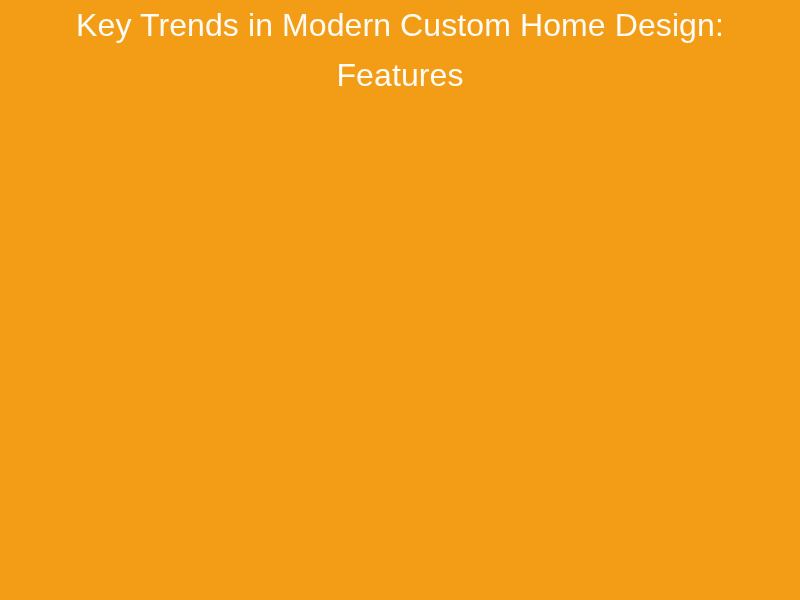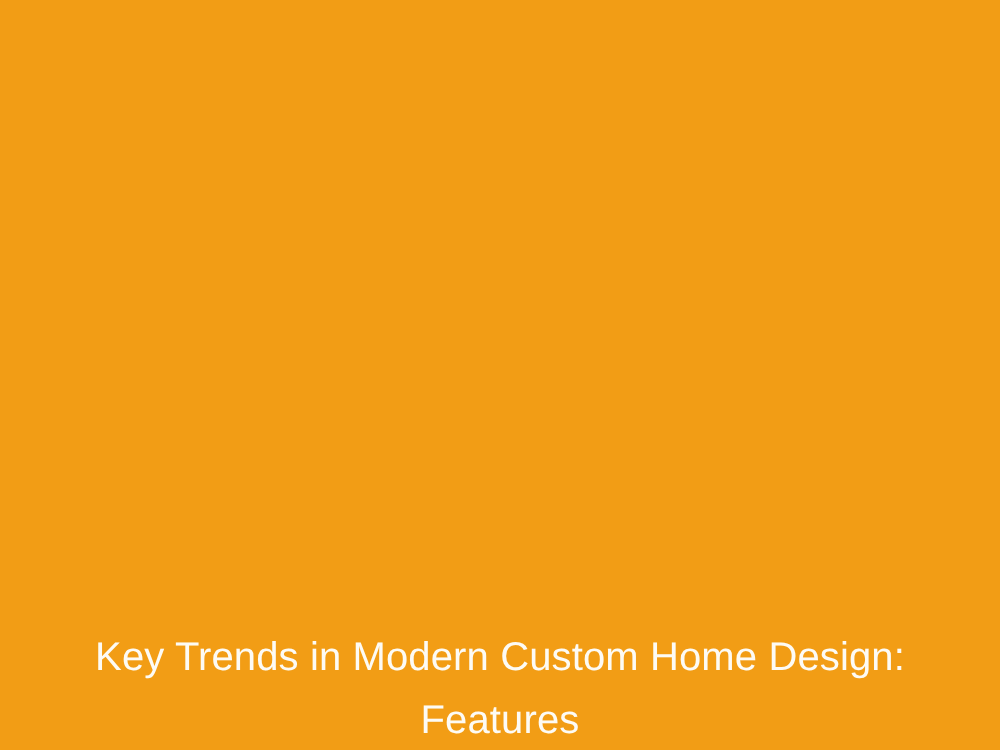--- a/index.html
+++ b/index.html
@@ -15,21 +15,21 @@
     font-family: "Liberation Sans", sans-serif;
   }
 
   #banner-card {
     position: relative;
     box-sizing: border-box;
     width: 800px;
     height: 600px;
     background-color: #F29D15;
     display: flex;
-    align-items: flex-end;
+    align-items: flex-start;
     justify-content: center;
   }
 
   #headline {
     width: 680px;
     margin: 0;
     padding: 0;
     text-align: center;
     color: #FDFBF5;
     font-family: "Liberation Sans", sans-serif;

